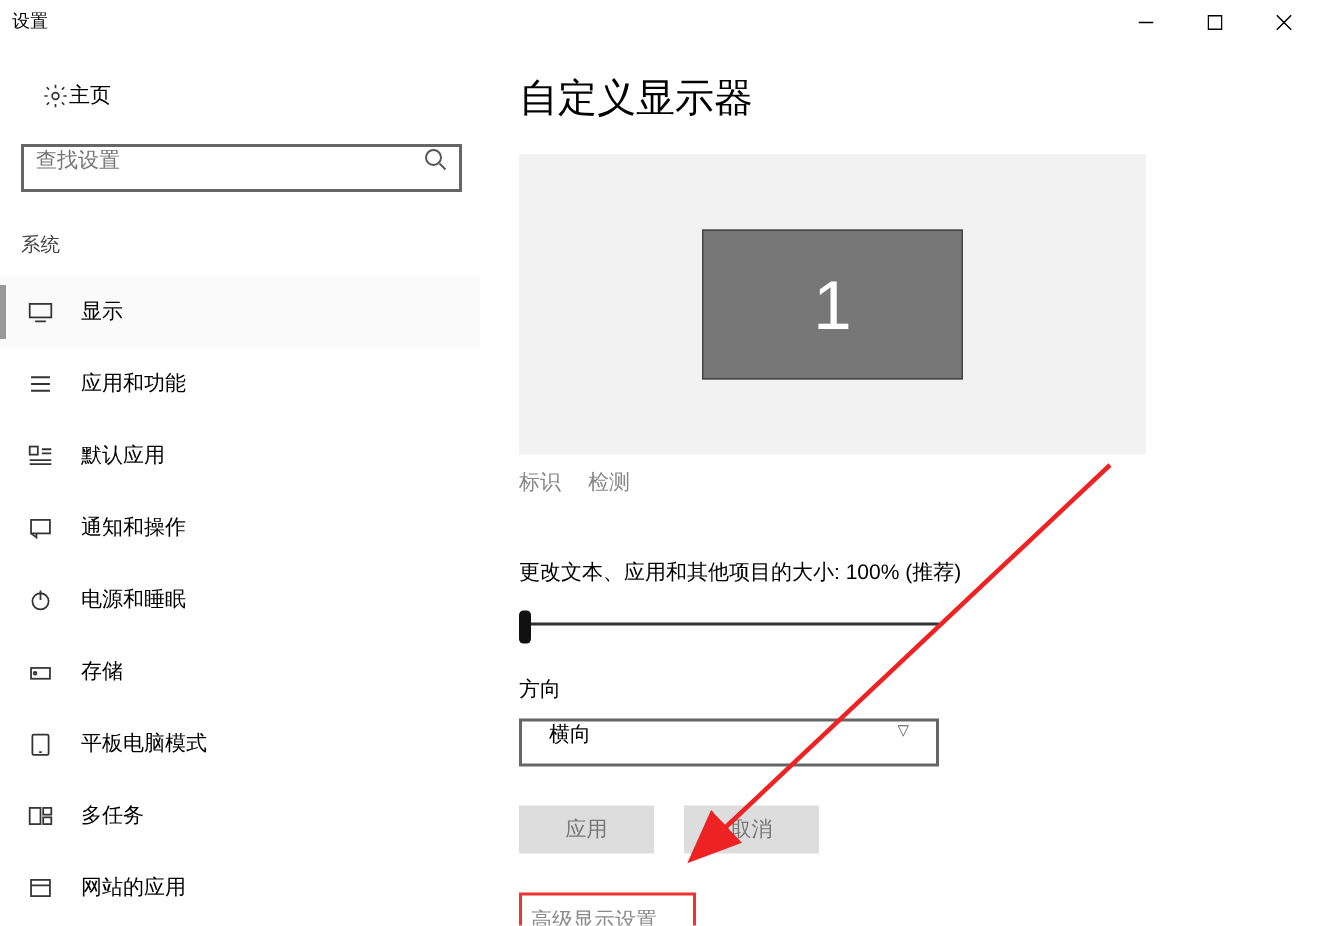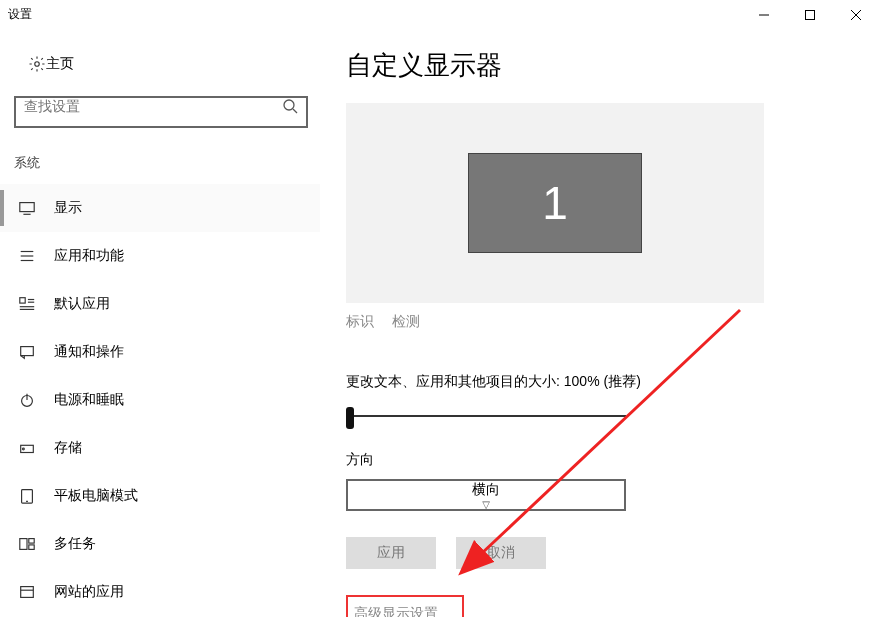--- a/index.html
+++ b/index.html
@@ -36,21 +36,21 @@
 
   .preview-links { display: flex; gap: 18px; font-size: 14px; color: #888; margin-bottom: 42px; }
   .preview-links span { cursor: pointer; }
 
   .scale-label { font-size: 14px; margin-bottom: 14px; }
   .slider-wrap { width: 280px; height: 24px; position: relative; margin-bottom: 22px; }
   .slider-track { position: absolute; top: 10px; left: 8px; right: 0; height: 2px; background: #333; }
   .slider-thumb { position: absolute; top: 2px; left: 0; width: 8px; height: 22px; background: #111; border-radius: 3px; cursor: pointer; }
 
   .orient-label { font-size: 14px; margin-bottom: 10px; }
-  .select-box { width: 280px; height: 32px; border: 2px solid #666; display: flex; align-items: center; padding: 0 18px; font-size: 14px; cursor: pointer; justify-content: space-between; margin-bottom: 26px; flex-direction: column; }
+  .select-box { width: 280px; height: 32px; border: 2px solid #666; display: flex; padding: 0 18px; font-size: 14px; cursor: pointer; justify-content: space-between; margin-bottom: 26px; }
   .select-box .chev { font-size: 10px; color: #555; }
 
   .btn-row { display: flex; gap: 20px; margin-bottom: 26px; }
   .btn { width: 90px; height: 32px; background: #ddd; border: none; font-size: 14px; color: #777; cursor: pointer; }
 
   .adv-link { display: inline-block; font-size: 14px; color: #888; border: 2px solid #e33; padding: 8px 24px 8px 6px; cursor: pointer; }
 
   .arrow-svg { position: absolute; top: 0; left: 0; pointer-events: none; }
 </style>
 </head>

